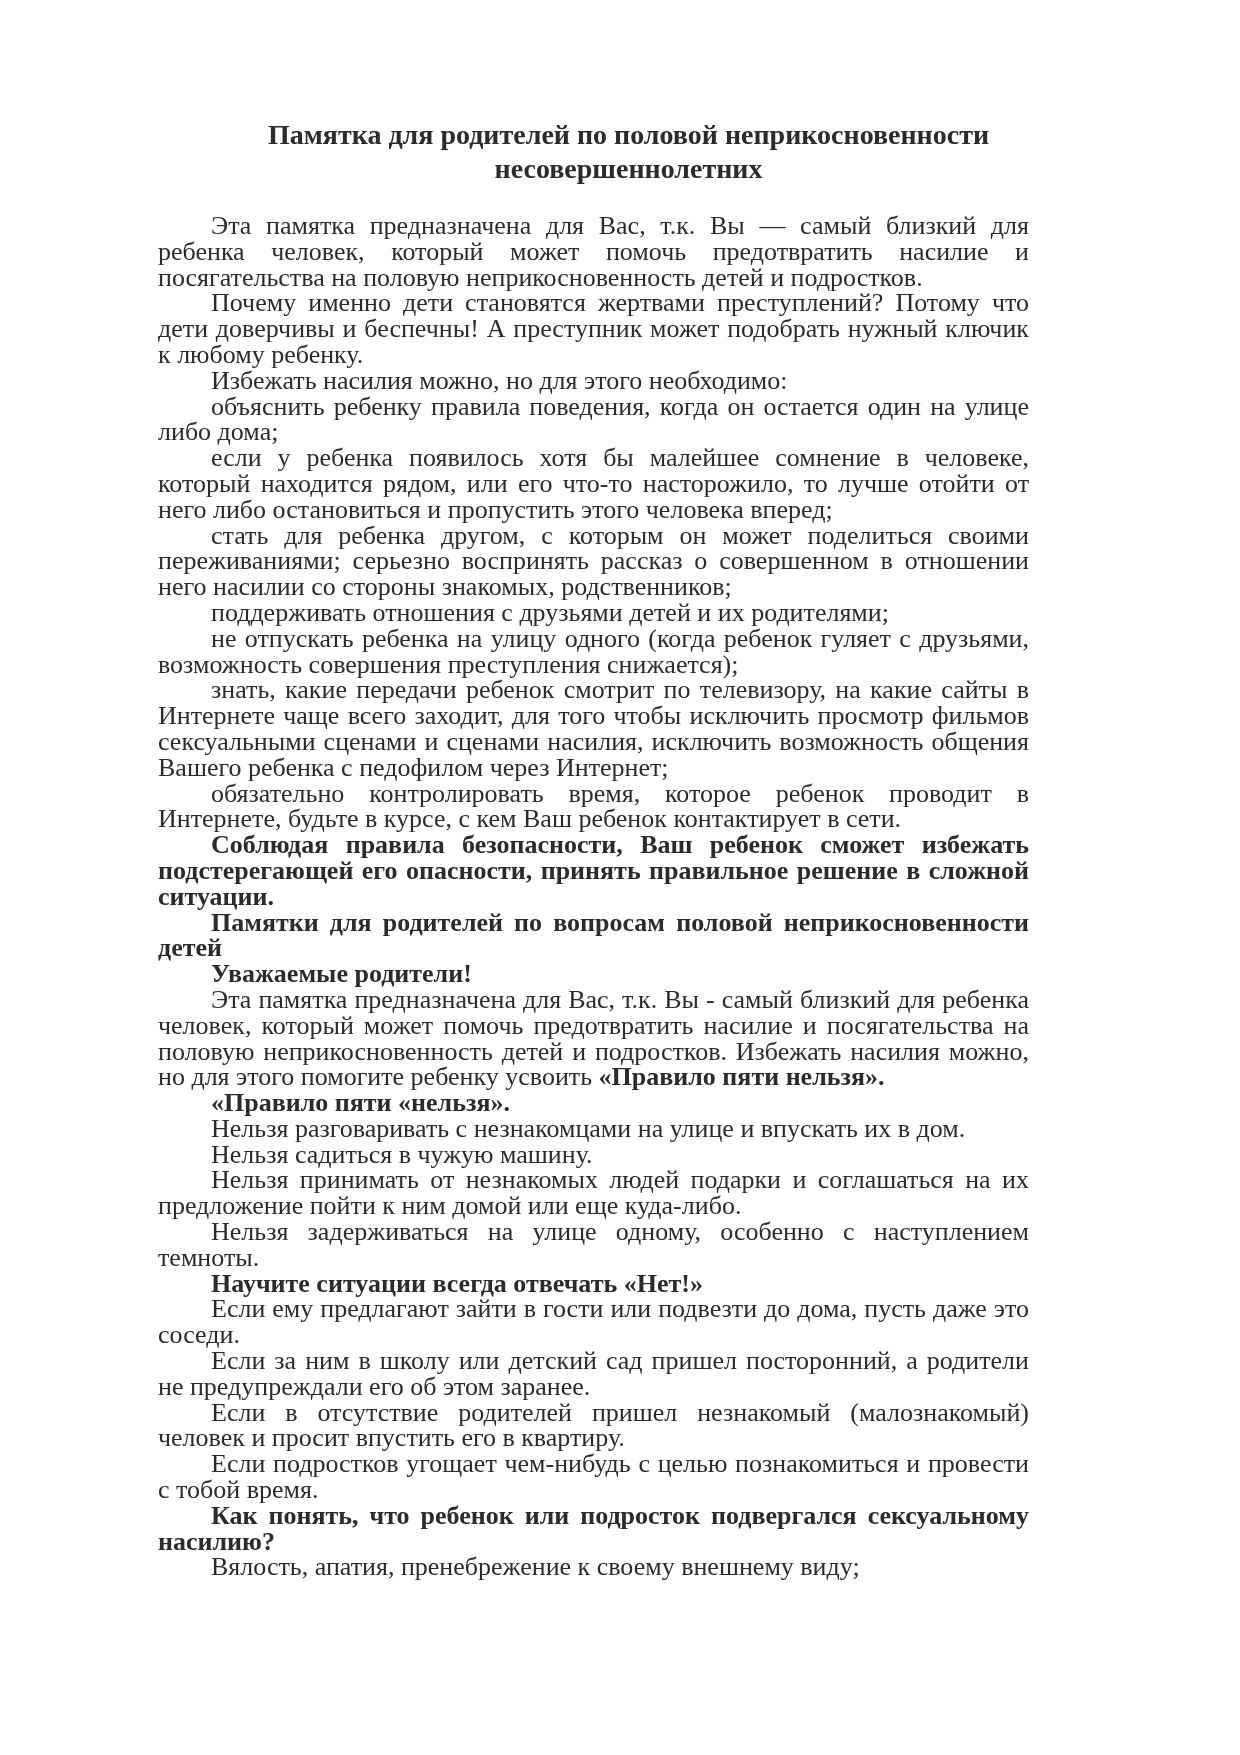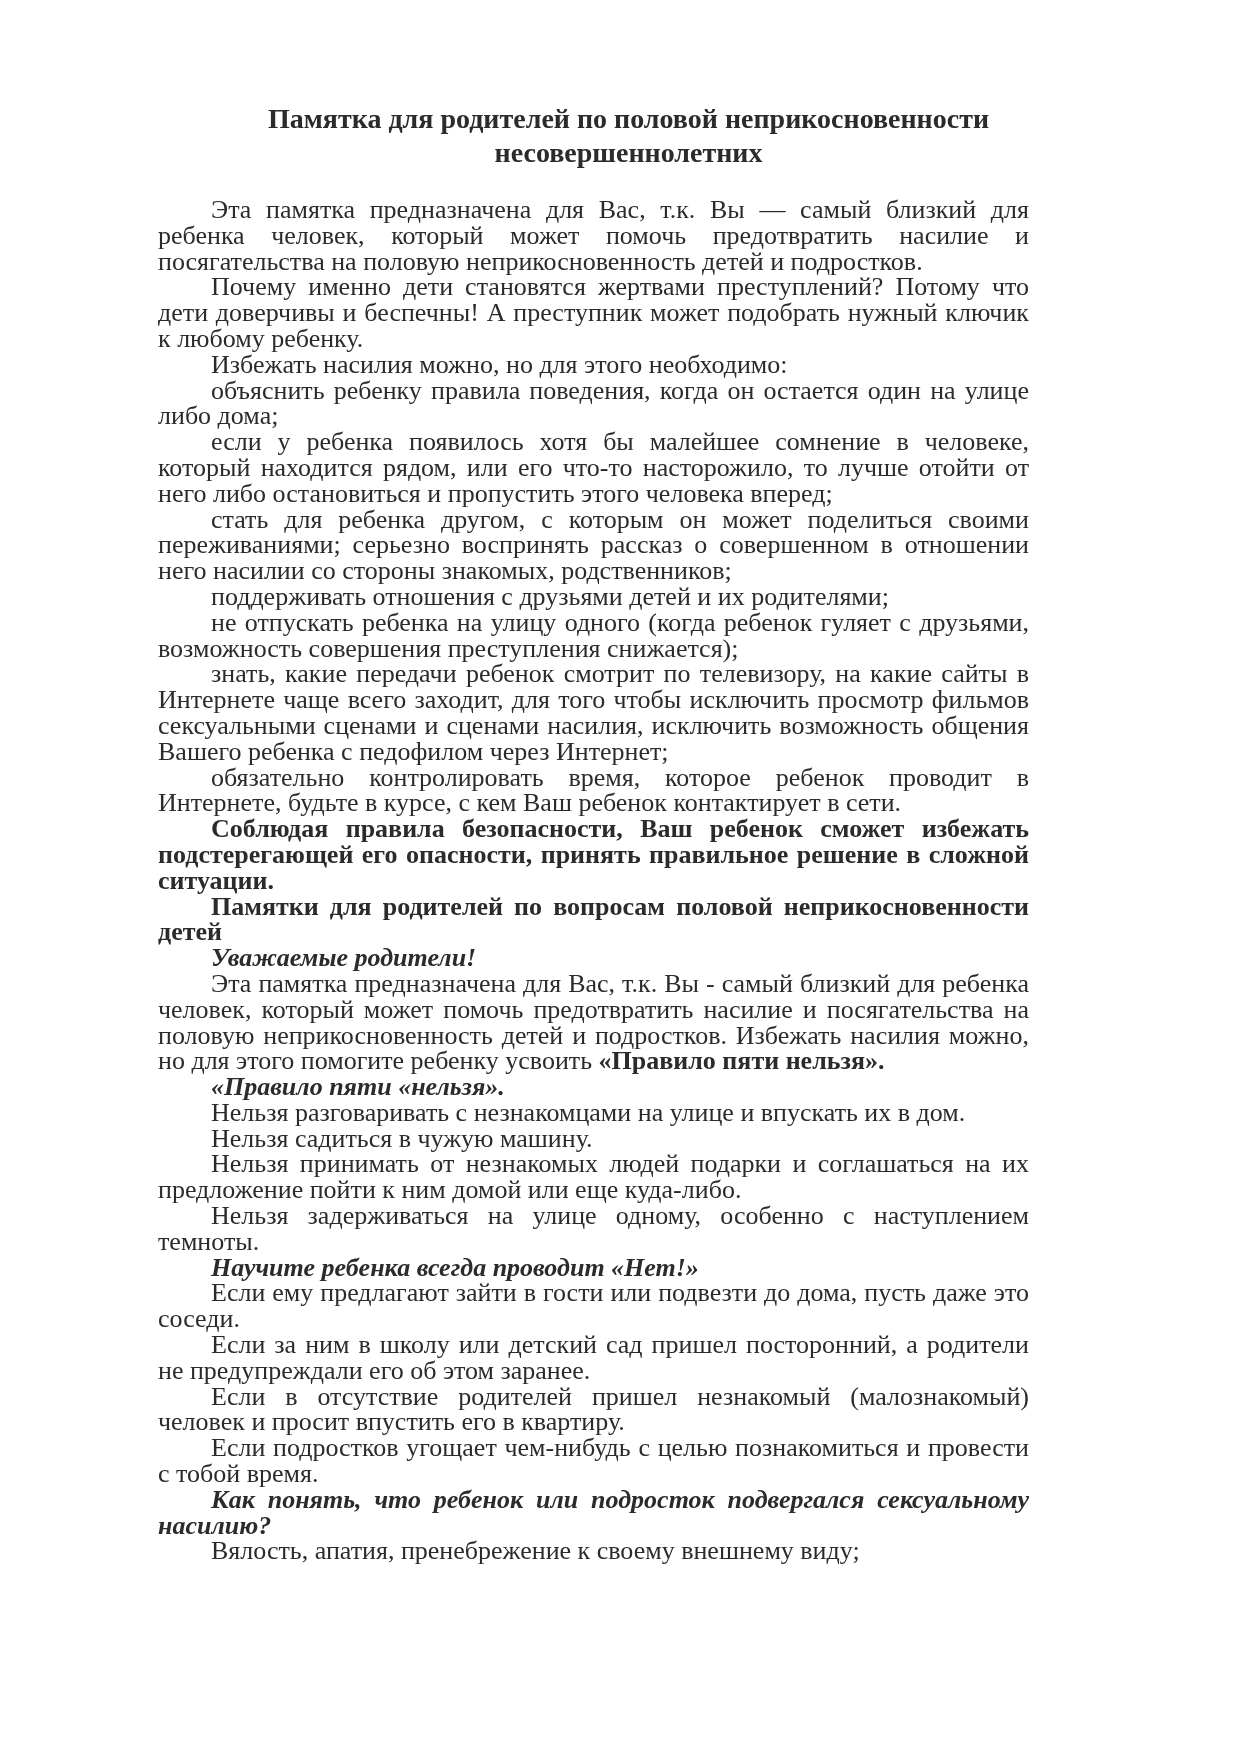--- a/index.html
+++ b/index.html
@@ -6,39 +6,39 @@
     body { width: 1240px; height: 1755px; position: relative; overflow: hidden; }
     .page {
       position: absolute;
       left: 158px;
       top: 102px;
       width: 871px;
       color: #2b2b2b;
       font-family: "Liberation Serif", "DejaVu Serif", serif;
     }
     .title {
-      margin: 0 0 0 70px;
+      margin: 16px 0 0 70px;
       text-align: center;
       font-weight: bold;
       font-size: 28px;
       line-height: 34px;
       color: #2b2b2b;
     }
     .body {
       margin-top: 27px;
       font-size: 26px;
       line-height: 25.8px;
     }
     .p {
       margin: 0;
       text-indent: 53px;
       text-align: justify;
     }
     .b { font-weight: bold; }
-    .bi { font-weight: bold; font-style: italic; }
+    .bi { font-weight: bold; }
   </style>
 </head>
 <body>
 
 <div class="page">
   <h1 class="title">Памятка для родителей по половой неприкосновенности несовершеннолетних</h1>
 
   <div class="body">
     <p class="p">Эта памятка предназначена для Вас, т.к. Вы — самый близкий для ребенка человек, который может помочь предотвратить насилие и посягательства на половую неприкосновенность детей и подростков.</p>
     <p class="p">Почему именно дети становятся жертвами преступлений? Потому что дети доверчивы и беспечны! А преступник может подобрать нужный ключик к любому ребенку.</p>
@@ -55,21 +55,21 @@
     <p class="p b">Памятки для родителей по вопросам половой неприкосновенности детей</p>
     <p class="p bi">Уважаемые родители!</p>
     <p class="p"><span>Эта памятка предназначена для Вас, т.к. Вы - самый близкий для ребенка человек, который может помочь предотвратить насилие и посягательства на половую неприкосновенность детей и подростков. Избежать насилия можно, но для этого помогите ребенку усвоить </span><span class="b">«Правило пяти нельзя».</span></p>
 
     <p class="p bi">«Правило пяти «нельзя».</p>
     <p class="p">Нельзя разговаривать с незнакомцами на улице и впускать их в дом.</p>
     <p class="p">Нельзя садиться в чужую машину.</p>
     <p class="p">Нельзя принимать от незнакомых людей подарки и соглашаться на их предложение пойти к ним домой или еще куда-либо.</p>
     <p class="p">Нельзя задерживаться на улице одному, особенно с наступлением темноты.</p>
 
-    <p class="p bi">Научите ребенка всегда проводит «Нет!»</p>
+    <p class="p bi">Научите ситуации всегда отвечать «Нет!»</p>
     <p class="p">Если ему предлагают зайти в гости или подвезти до дома, пусть даже это соседи.</p>
     <p class="p">Если за ним в школу или детский сад пришел посторонний, а родители не предупреждали его об этом заранее.</p>
     <p class="p">Если в отсутствие родителей пришел незнакомый (малознакомый) человек и просит впустить его в квартиру.</p>
     <p class="p">Если подростков угощает чем-нибудь с целью познакомиться и провести с тобой время.</p>
 
     <p class="p bi">Как понять, что ребенок или подросток подвергался сексуальному насилию?</p>
     <p class="p">Вялость, апатия, пренебрежение к своему внешнему виду;</p>
   </div>
 </div>
 

